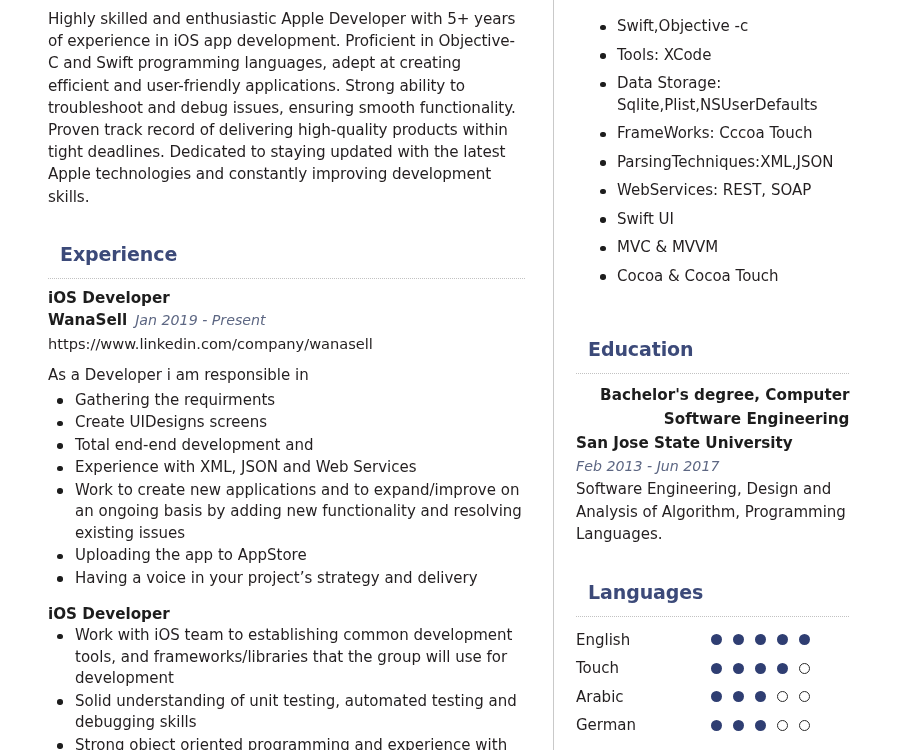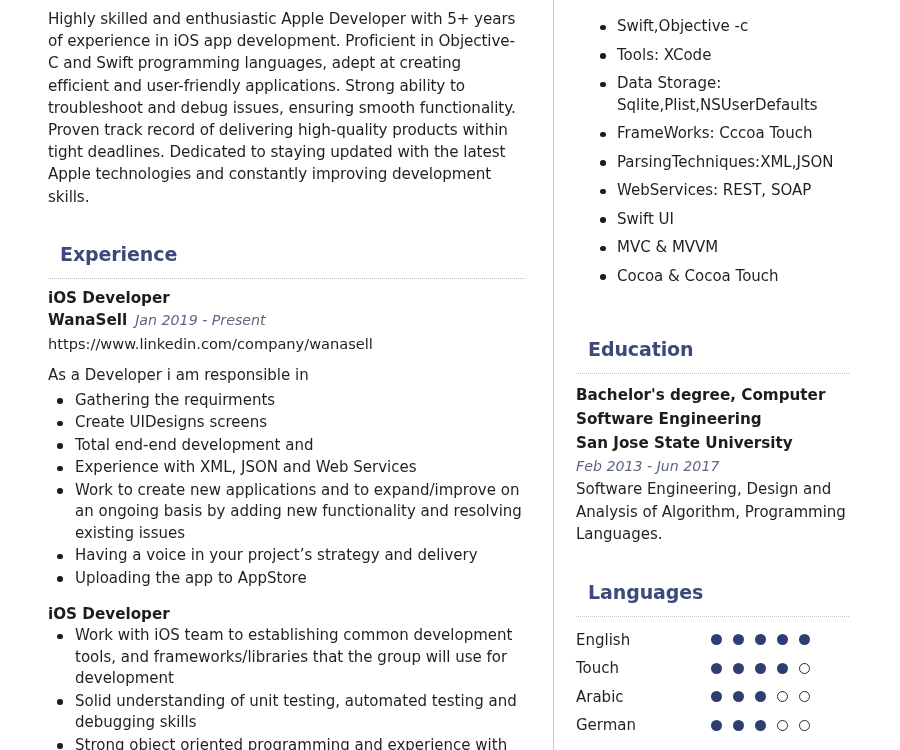--- a/index.html
+++ b/index.html
@@ -154,20 +154,21 @@
     border-radius: 50%;
     background: #1d1d1d;
   }
 
   .edu-degree {
     font-size: 15.2px;
     font-weight: 700;
     line-height: 24px;
     color: #1d1d1d;
     margin: 0;
+    text-align: right;
   }
   .edu-school {
     font-size: 15.2px;
     font-weight: 700;
     line-height: 24px;
     color: #1d1d1d;
     margin: 0;
   }
   .edu-dates {
     font-size: 14.2px;
@@ -245,22 +246,22 @@
             <p class="job-title">iOS Developer</p>
             <p class="job-line"><span class="company">WanaSell</span><span class="dates">Jan 2019 - Present</span></p>
             <p class="url">https://www.linkedin.com/company/wanasell</p>
             <p class="lead">As a Developer i am responsible in</p>
             <ul class="bullets">
               <li>Gathering the requirments</li>
               <li>Create UIDesigns  screens</li>
               <li>Total end-end  development and</li>
               <li>Experience with XML, JSON and Web Services</li>
               <li>Work to create new applications and to expand/improve on an ongoing basis by adding new functionality and resolving existing issues</li>
+              <li>Uploading the app to AppStore</li>
               <li>Having a voice in your project’s strategy and delivery</li>
-              <li>Uploading the app to AppStore</li>
             </ul>
           </div>
           <div class="spacer-job"></div>
           <div>
             <p class="job-title">iOS Developer</p>
             <ul class="bullets">
               <li>Work with iOS team to establishing common development tools, and frameworks/libraries that the group will use for development</li>
               <li>Solid understanding of unit testing, automated testing and debugging skills</li>
               <li>Strong object oriented programming and experience with</li>
             </ul>

